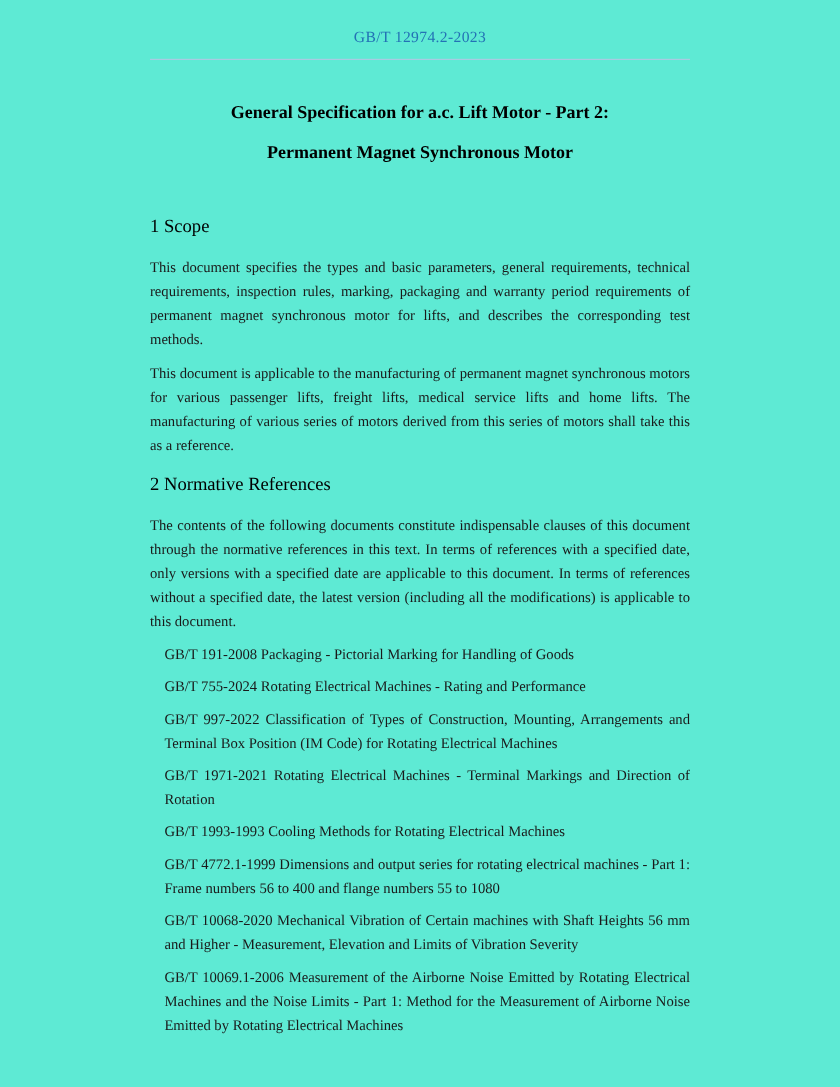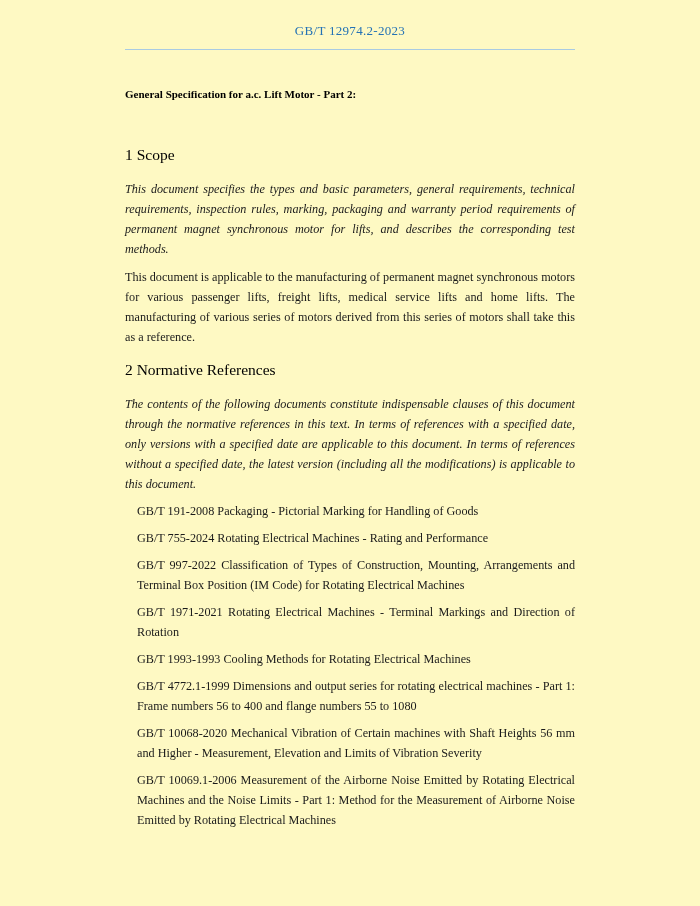--- a/index.html
+++ b/index.html
@@ -12,40 +12,41 @@
     height: 906px;
     font-family: "Liberation Serif", "DejaVu Serif", serif;
     color: #1a1a1a;
     overflow: hidden;
   }
   .page {
     box-sizing: border-box;
     width: 700px;
     height: 906px;
     padding: 0 125px;
-    background: #fef9c3;
+    background: #5eead4;
   }
   
   .doc-header {
     padding-top: 23px;
     text-align: center;
     font-size: 13px;
     line-height: 16px;
     color: #2372b5;
     letter-spacing: 0.3px;
   }
   .rule {
     border: none;
     border-top: 1.5px solid #a9cbe2;
     margin: 10px 0 0 0;
   }
   
   .doc-title {
     margin-top: 27px;
-    font-size: 11px;
+    text-align: center;
+    font-size: 15px;
     font-weight: bold;
     line-height: 34px;
     color: #000000;
   }
   
   h2.section-heading {
     font-size: 15.5px;
     line-height: 21px;
     font-weight: normal;
     color: #000000;
@@ -54,33 +55,34 @@
   .heading-scope { margin-top: 33px !important; }
   .heading-refs  { margin-top: 12px !important; }
   
   p.para {
     margin: 8px 0 0 0;
     font-size: 12.2px;
     line-height: 20px;
     text-align: justify;
     color: #1a1a1a;
   }
-  h2.section-heading + p.para { margin-top: 14px; font-style: italic; }
+  h2.section-heading + p.para { margin-top: 14px; }
   p.ref { margin-top: 7px; margin-left: 12px; }
 </style>
 </head>
 <body>
 
 <div class="page">
 
   <div class="doc-header">GB/T 12974.2-2023</div>
   <hr class="rule">
 
   <div class="doc-title">
     <div>General Specification for a.c. Lift Motor - Part 2:</div>
+    <div>Permanent Magnet Synchronous Motor</div>
   </div>
 
   <h2 class="section-heading heading-scope">1 Scope</h2>
 
   <p class="para">This document specifies the types and basic parameters, general requirements, technical requirements, inspection rules, marking, packaging and warranty period requirements of permanent magnet synchronous motor for lifts, and describes the corresponding test methods.</p>
 
   <p class="para">This document is applicable to the manufacturing of permanent magnet synchronous motors for various passenger lifts, freight lifts, medical service lifts and home lifts. The manufacturing of various series of motors derived from this series of motors shall take this as a reference.</p>
 
   <h2 class="section-heading heading-refs">2 Normative References</h2>
 

